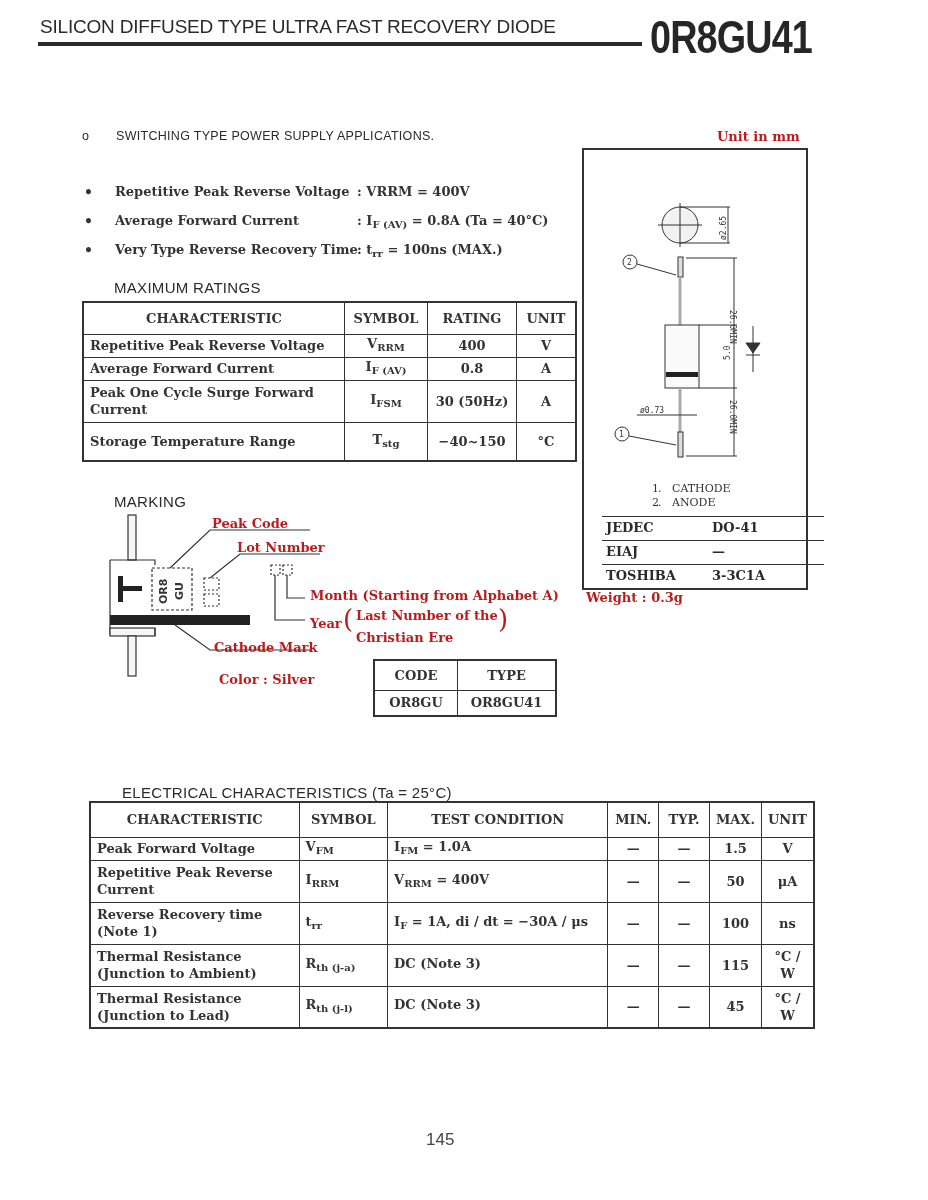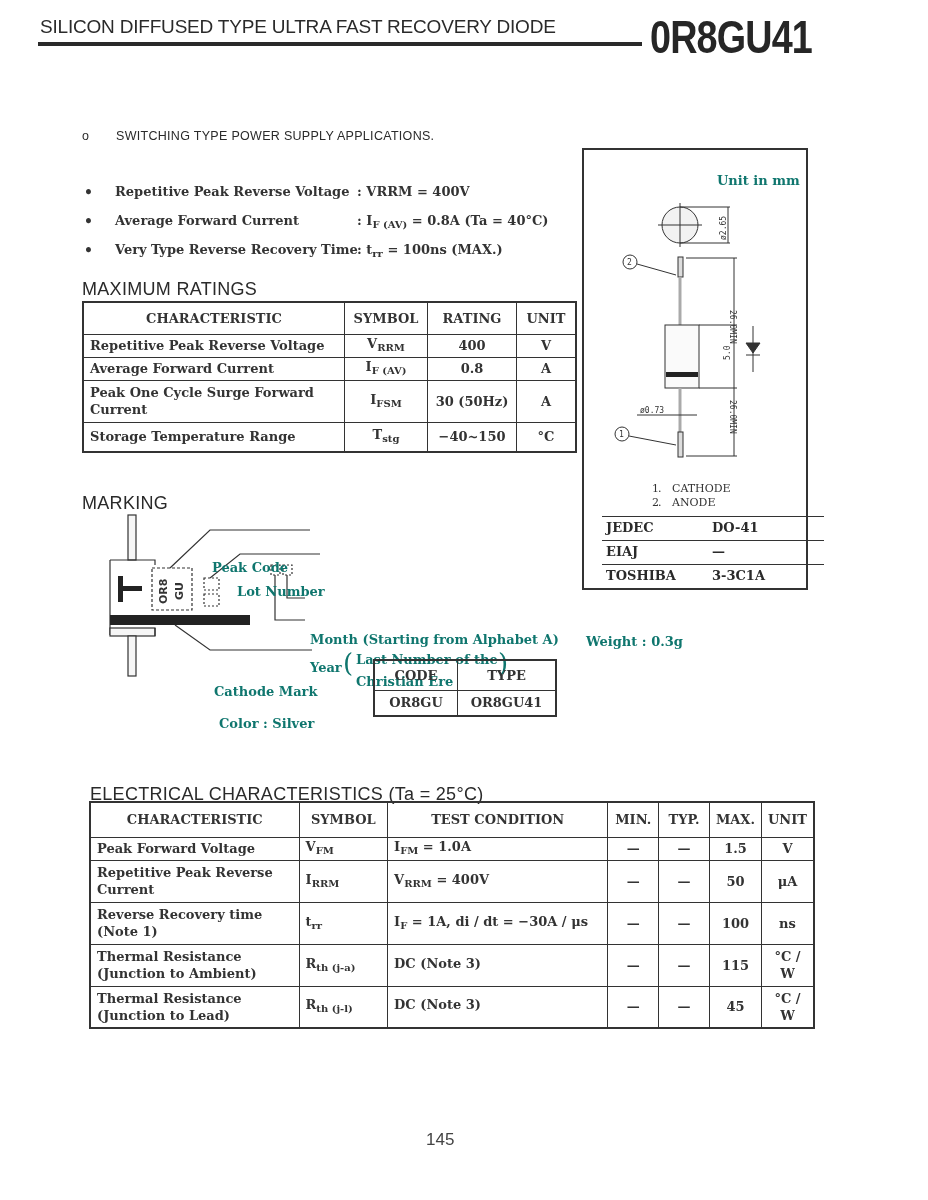--- a/index.html
+++ b/index.html
@@ -7,33 +7,33 @@
   .abs{position:absolute;}
   .sans{font-family:"Liberation Sans",sans-serif;}
   #hdr-sub{left:40px;top:16px;font-size:19px;letter-spacing:-0.2px;color:#2a2a2a;}
   #hdr-rule{left:38px;top:42px;width:604px;height:4px;background:#2a2a2a;}
   #hdr-part{left:650px;top:14px;font-size:46px;font-weight:bold;letter-spacing:-1px;color:#262626;transform:scaleX(0.82);transform-origin:left top;line-height:1;}
   .app-line{left:82px;top:129px;font-size:12.5px;letter-spacing:0.3px;}
   .feat{font-size:13px;font-weight:bold;color:#333;}
   .feat .dot{position:absolute;left:84px;font-size:14px;}
   .feat .lbl{position:absolute;left:115px;}
   .feat .val{position:absolute;left:357px;}
-  .sec-title{font-size:18px;letter-spacing:0.3px;}
+  .sec-title{font-size:15px;letter-spacing:0.3px;margin-left:32px;}
   table.dt{border-collapse:collapse;position:absolute;}
   table.dt td, table.dt th{border:1.5px solid #333;padding:0 6px;font-size:13px;font-weight:bold;color:#333;line-height:17px;}
   table.dt th{font-weight:bold;text-align:center;}
   table.dt{border:2.5px solid #333;}
   .c{text-align:center;}
   sub{font-size:10px;vertical-align:-3px;}
   #pkg-box{left:582px;top:148px;width:222px;height:438px;border:2px solid #333;}
   #pkg-diagram{left:582px;top:150px;}
   .pkg-row{position:absolute;left:602px;width:222px;height:22px;border-top:1.5px solid #333;font-size:13px;font-weight:bold;}
   .pkg-row .k{position:absolute;left:4px;top:3px;}
   .pkg-row .v{position:absolute;left:110px;top:3px;}
-  .lbl-sm{font-size:13px;font-weight:bold;color:#0f766e;margin-top:44px;}
+  .lbl-sm{font-size:13px;font-weight:bold;color:#b91c1c;}
 </style>
 </head>
 <body>
 
 <div id="hdr-sub" class="abs sans">SILICON DIFFUSED TYPE ULTRA FAST RECOVERY DIODE</div>
 <div id="hdr-rule" class="abs"></div>
 <div id="hdr-part" class="abs sans">0R8GU41</div>
 
 <div class="abs sans app-line" style="left:82px;">o</div>
 <div class="abs sans app-line" style="left:116px;">SWITCHING TYPE POWER SUPPLY APPLICATIONS.</div>
@@ -76,21 +76,21 @@
         <td class="c"><span>I</span><sub>F (AV)</sub></td>
         <td class="c">0.8</td>
         <td class="c">A</td>
       </tr>
       <tr style="height: 42px;">
         <td>Peak One Cycle Surge Forward Current</td>
         <td class="c"><span>I</span><sub>FSM</sub></td>
         <td class="c">30 (50Hz)</td>
         <td class="c">A</td>
       </tr>
-      <tr style="height: 30px;">
+      <tr style="height: 39px;">
         <td>Storage Temperature Range</td>
         <td class="c"><span>T</span><sub>stg</sub></td>
         <td class="c">−40~150</td>
         <td class="c">°C</td>
       </tr>
     </tbody>
 </table>
 
 <div class="abs lbl-sm" style="left:717px;top:129px;">Unit in mm</div>
 <div id="pkg-box" class="abs"></div>

